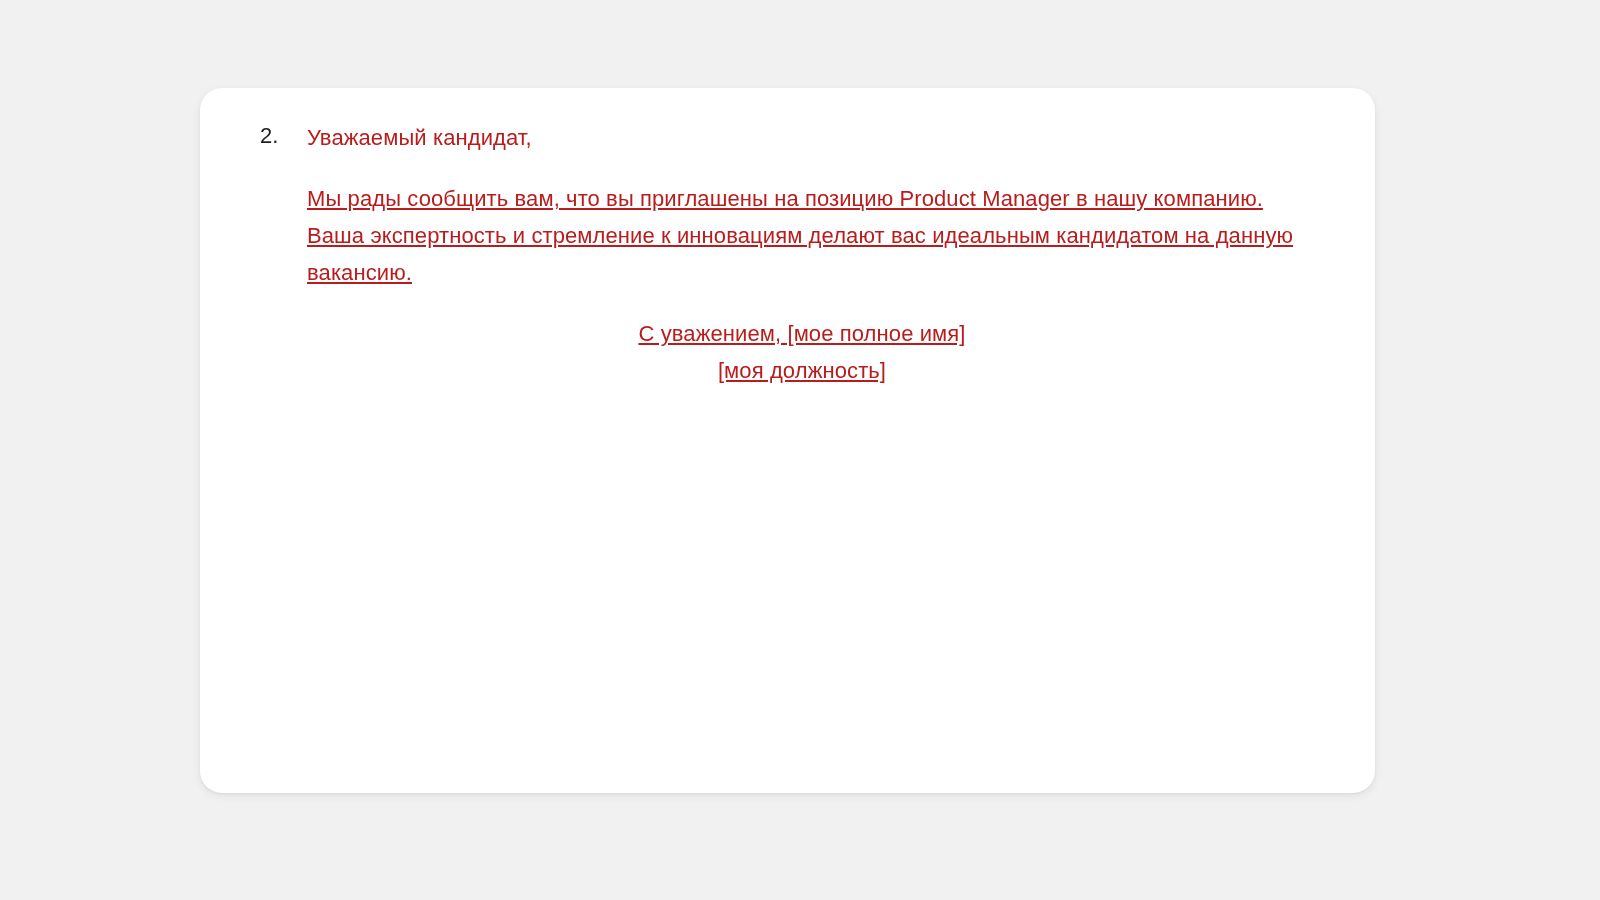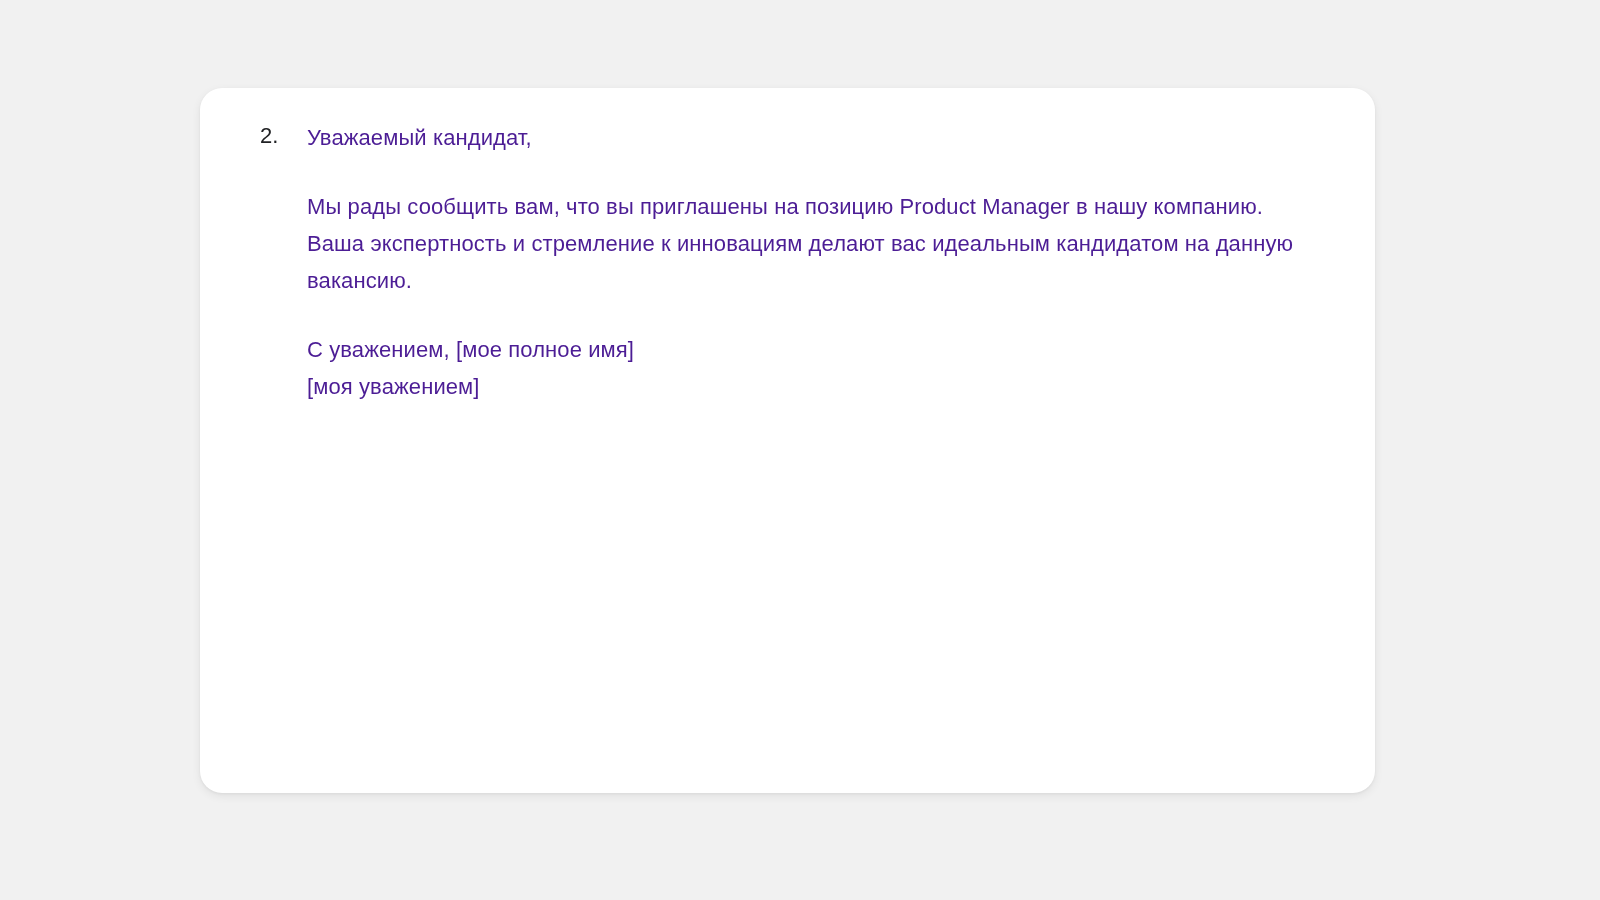--- a/index.html
+++ b/index.html
@@ -49,49 +49,51 @@
     width: 30px;
     text-align: left;
     font-size: 22px;
     line-height: 34px;
     color: #202124;
   }
   .para {
     margin: 0;
     font-size: 22px;
     line-height: 37px;
-    color: #4c1d95;
+    color: #b91c1c;
     letter-spacing: 0.1px;
     max-width: 990px;
   }
   .para + .para {
-    margin-top: 32px;
+    margin-top: 24px;
+    text-decoration: underline;
   }
   .para.greeting {
     margin-bottom: 0;
   }
   .sig-line {
     display: block;
+    text-align: center;
   }
 </style>
 </head>
 <body>
 
 <div class="page">
   <div class="card">
     <ol class="list">
       <li class="list-item">
         <span class="marker">2.</span>
 
         <p class="para greeting">Уважаемый кандидат,</p>
 
         <p class="para">Мы рады сообщить вам, что вы приглашены на позицию Product Manager в нашу компанию. Ваша экспертность и стремление к инновациям делают вас идеальным кандидатом на данную вакансию.</p>
 
 
 
         <p class="para">
           <span class="sig-line">С уважением, [мое полное имя]</span>
-          <span class="sig-line">[моя уважением]</span>
+          <span class="sig-line">[моя должность]</span>
         </p>
       </li>
     </ol>
   </div>
 </div>
 
 </body></html>

